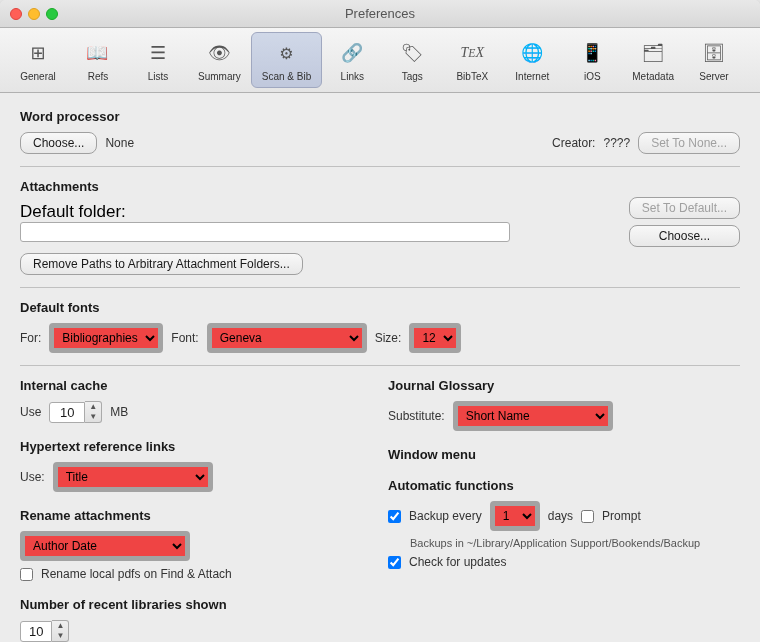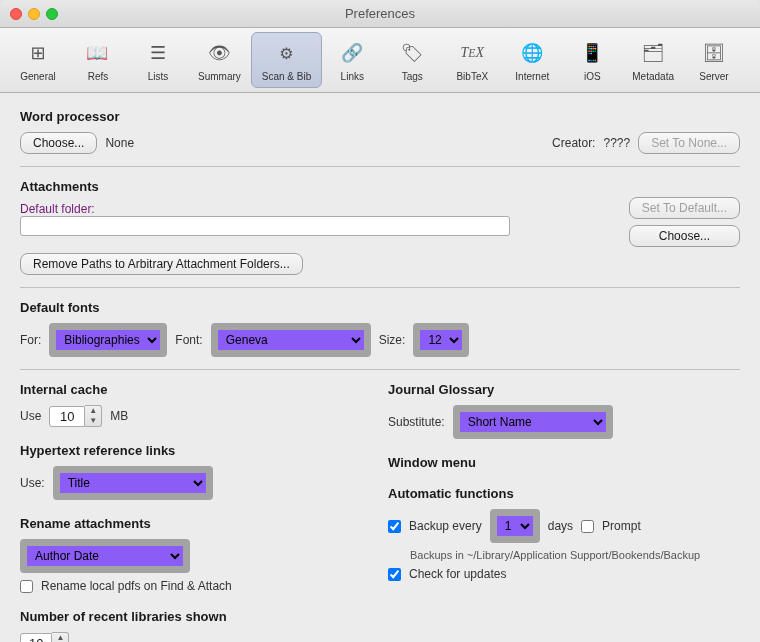--- a/index.html
+++ b/index.html
@@ -125,25 +125,25 @@
     }
     input[type="text"] {
       border: 1px solid #aaa;
       border-radius: 3px;
       padding: 2px 6px;
       font-size: 12px;
       background: white;
       outline: none;
     }
     select {
-      border: 7px solid #a3a3a3;
+      border: 5px solid #a3a3a3;
       border-radius: 4px;
       padding: 2px 4px;
       font-size: 12px;
-      background: #8b5cf6;
+      background: #ef4444;
       outline: none;
       cursor: pointer;
       -webkit-appearance: auto;
     }
     input[type="checkbox"] {
       cursor: pointer;
       margin: 0;
     }
     .path-field {
       width: 490px;
@@ -188,22 +188,22 @@
       padding: 1px 4px;
       cursor: pointer;
       line-height: 1;
       color: #555;
     }
     .label-text {
       color: #333;
       font-size: 12px;
     }
     .folder-label {
-      font-size: 12px;
-      color: #701a75;
+      font-size: 17px;
+      color: #000000;
       display: block;
     }
     .backup-path {
       font-size: 11px;
       color: #555;
       margin-left: 22px;
       margin-top: 2px;
     }
     .days-select {
       min-width: 50px;

